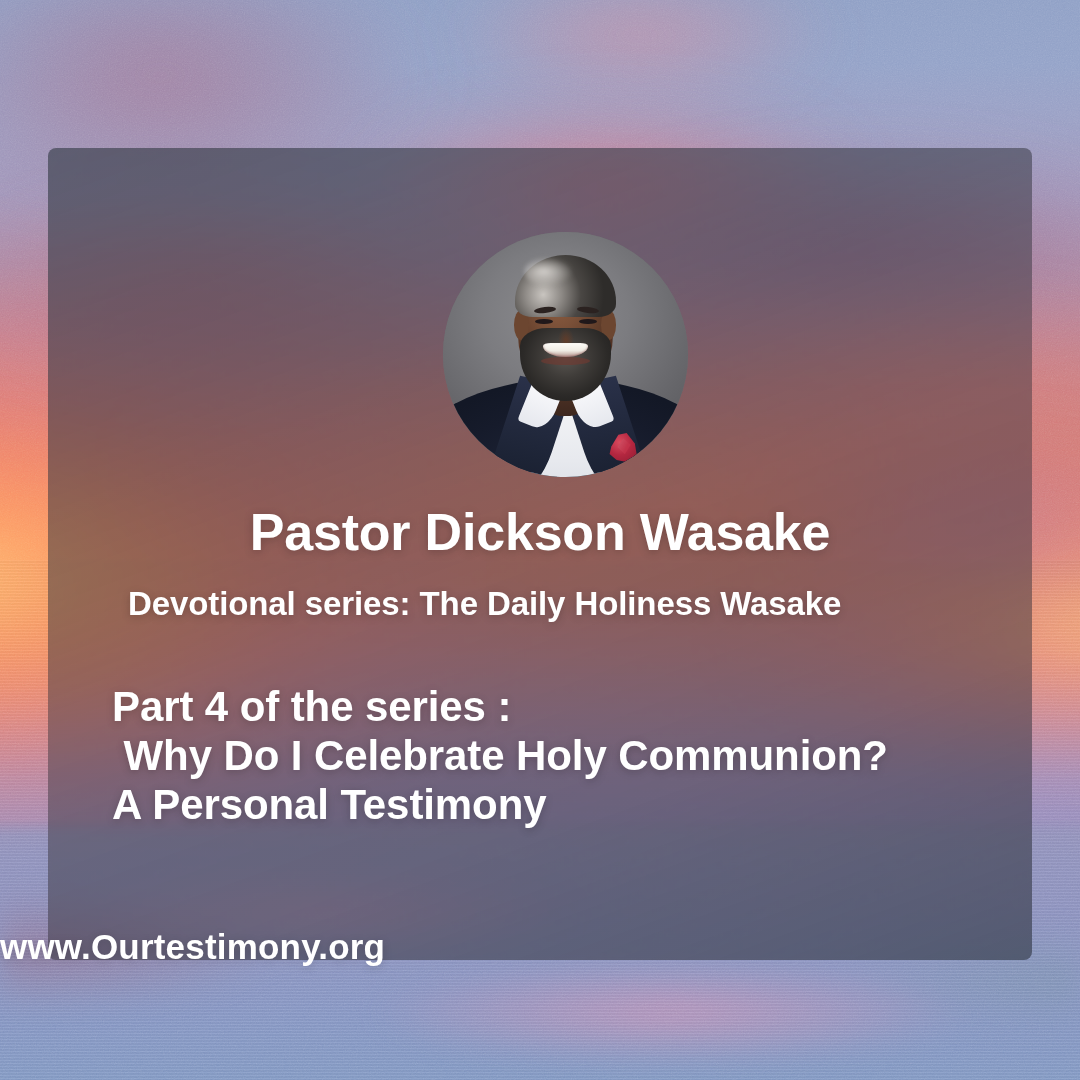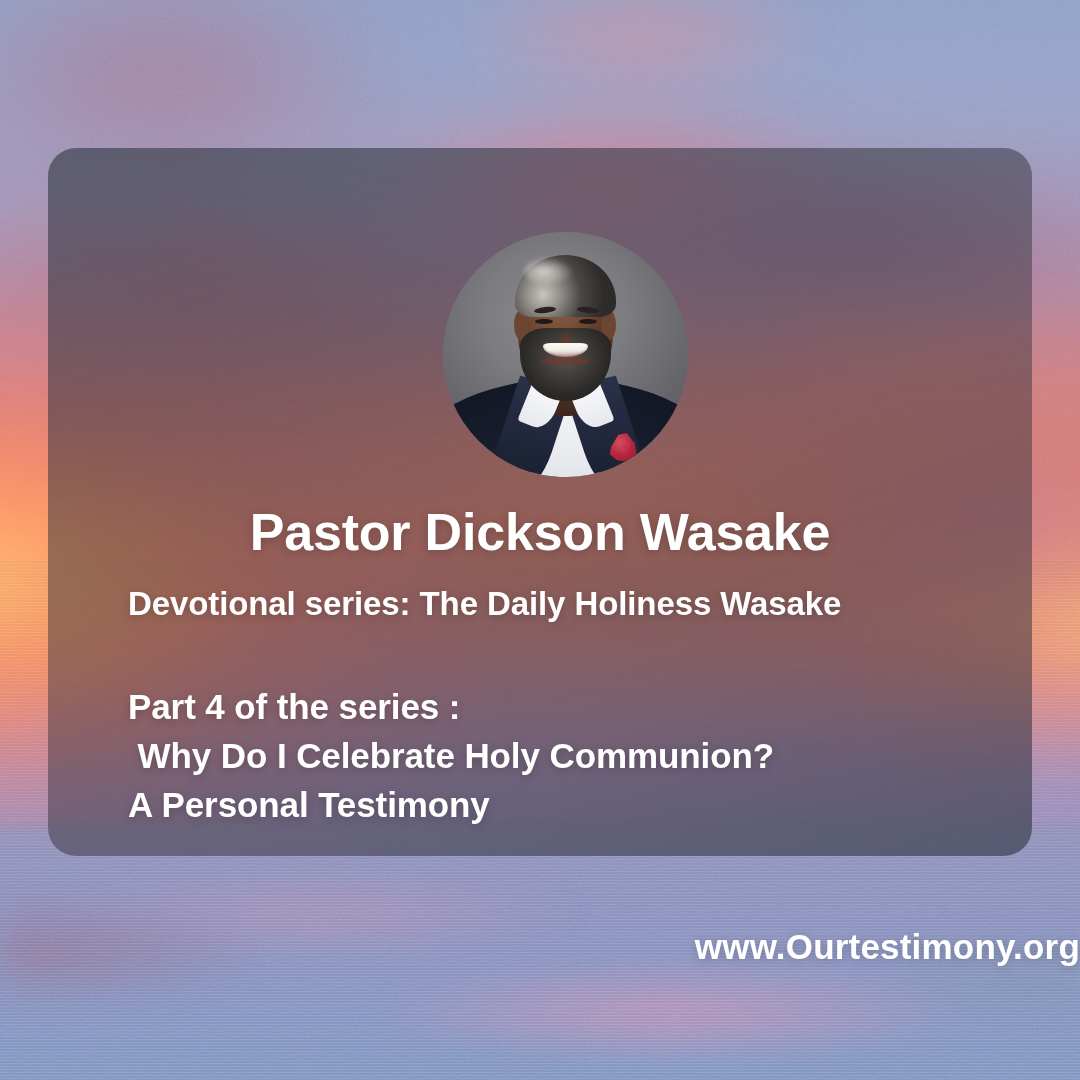--- a/index.html
+++ b/index.html
@@ -157,22 +157,22 @@
     position:absolute; inset:0;
     opacity:0.5;
     mix-blend-mode:overlay;
     pointer-events:none;
   }
 
   
   .card {
     position:absolute;
     left:48px; top:148px;
-    width:984px; height:708px;
-    border-radius:28px;
+    width:984px; height:812px;
+    border-radius:8px;
     background:linear-gradient(160deg,
         rgba(46,54,64,0.60) 0%,
         rgba(48,52,62,0.54) 26%,
         rgba(54,48,56,0.46) 50%,
         rgba(52,48,58,0.50) 74%,
         rgba(44,50,62,0.60) 100%);
     backdrop-filter:blur(2px);
     -webkit-backdrop-filter:blur(2px);
     overflow:hidden;
     text-decoration:underline;
@@ -363,35 +363,35 @@
     left:80px; top:437px;
     color:#ffffff;
     font-size:33px;
     font-weight:700;
     letter-spacing:-0.1px;
     text-shadow:0 2px 8px rgba(0,0,0,0.22);
   }
 
   .series-block {
     position:absolute;
-    left:80px; top:534px;
+    left:64px; top:534px;
     color:#ffffff;
-    font-size:35px;
+    font-size:42px;
     font-weight:700;
     line-height:49px;
     letter-spacing:-0.1px;
     white-space:pre;
     text-shadow:0 2px 8px rgba(0,0,0,0.22);
   }
 
   
   .website {
     position:absolute;
     left:0; right:0; top:927px;
-    text-align:right;
+    text-align:left;
     color:#ffffff;
     font-size:35px;
     font-weight:700;
     letter-spacing:0.2px;
     text-shadow:0 2px 10px rgba(0,0,0,0.18);
   }
 </style>
 </head>
 <body>
 

